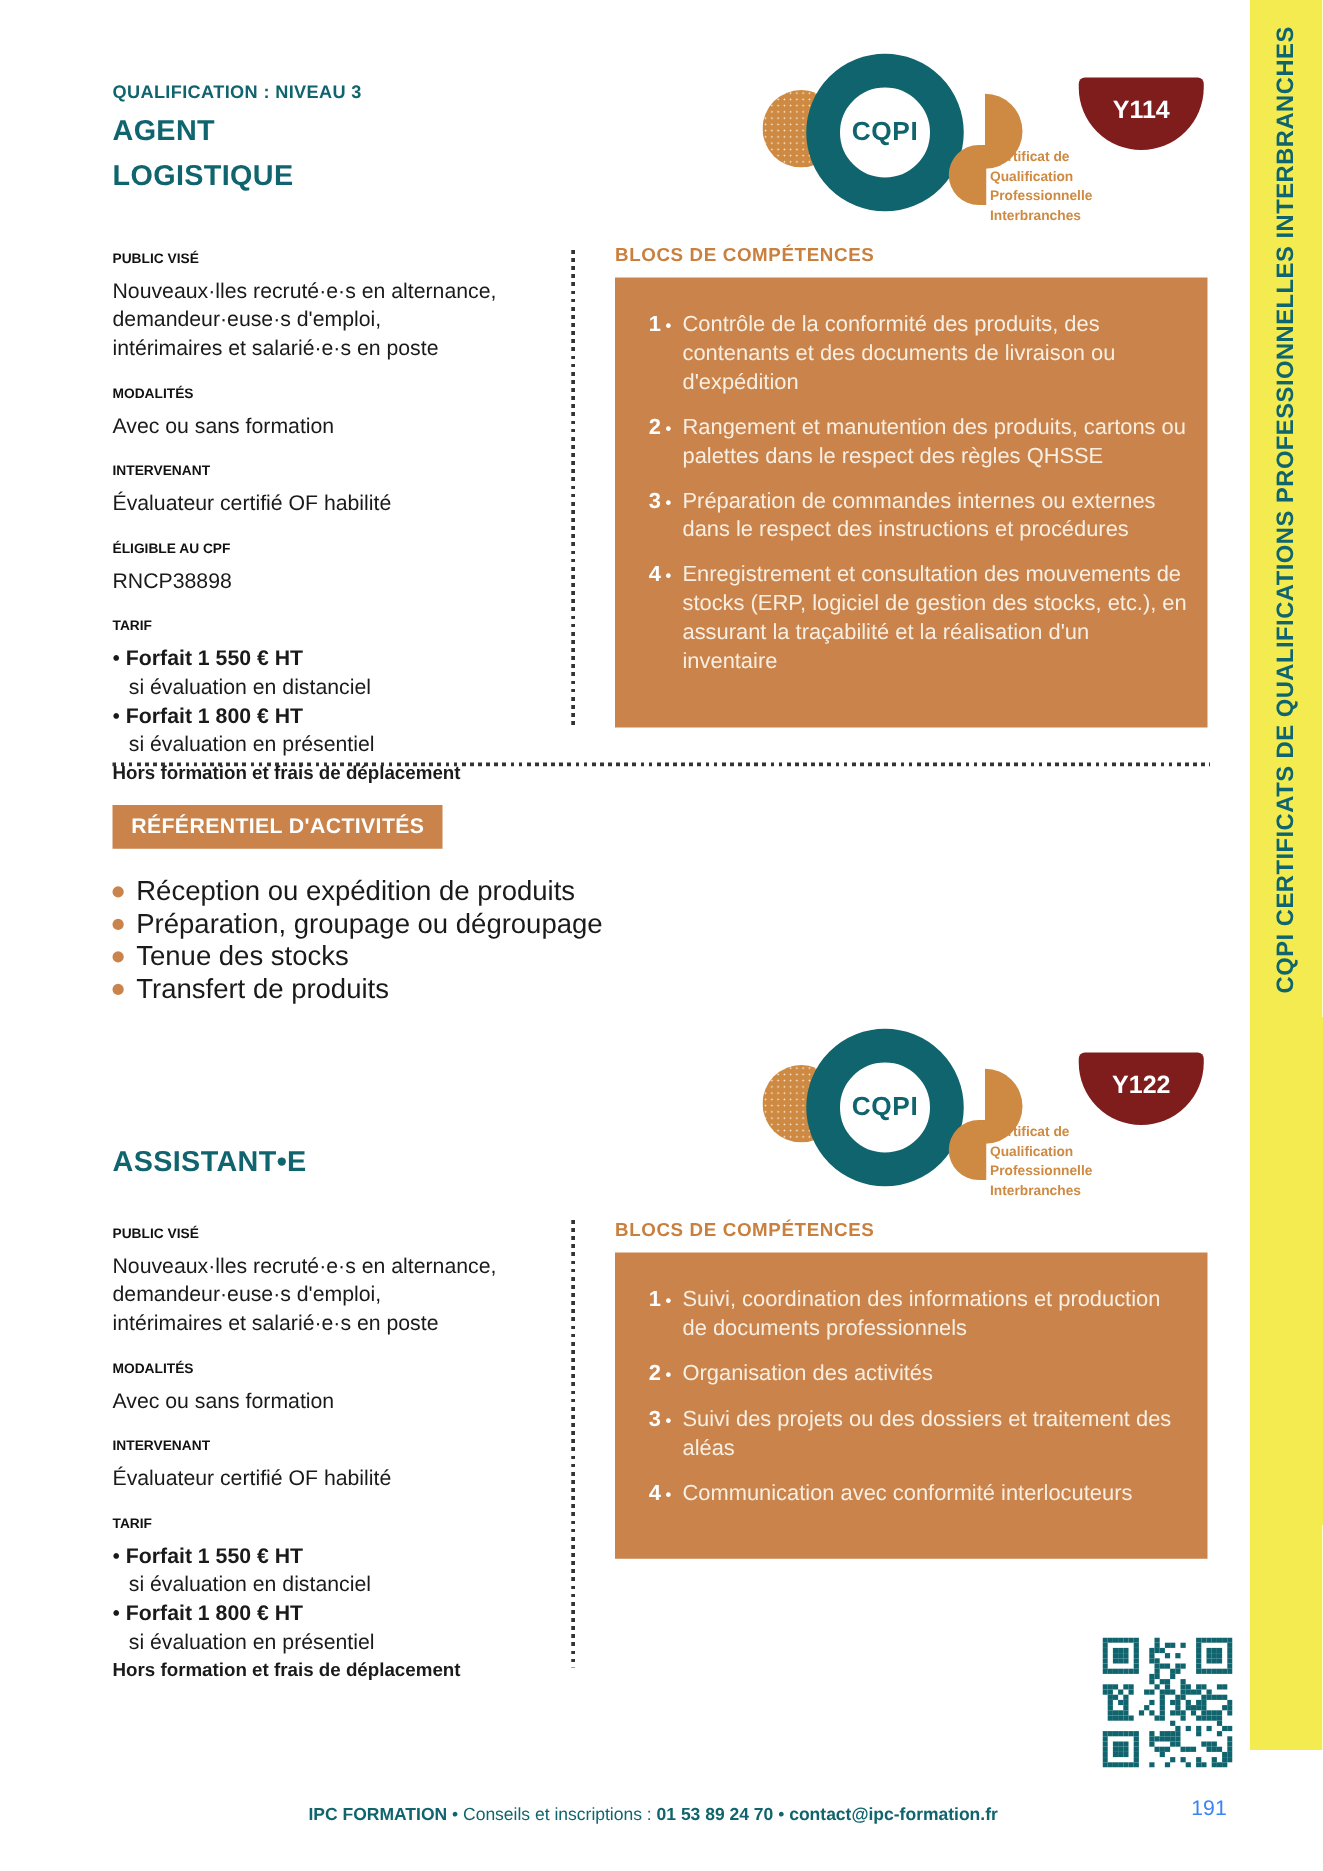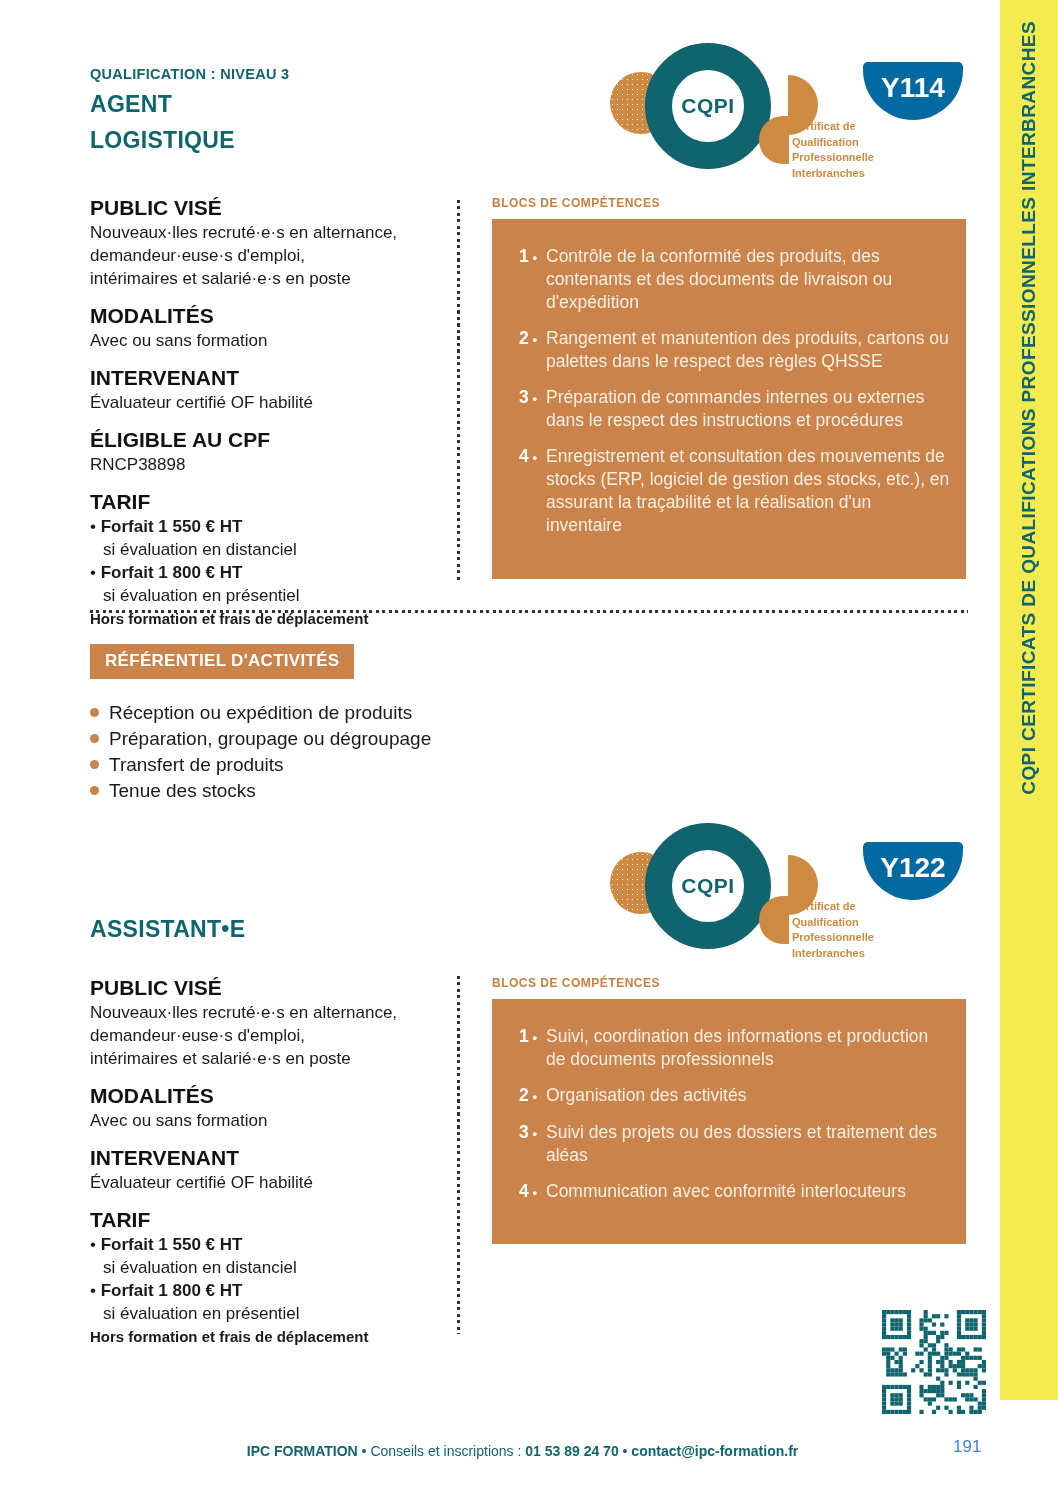--- a/index.html
+++ b/index.html
@@ -14,36 +14,36 @@
                    font-size:19px;color:#10646D;letter-spacing:.4px;font-weight:600;}
   .side-text-inner .b{font-weight:800;}
 
   
   .kicker{position:absolute;left:90px;top:66px;font-size:14.5px;font-weight:800;
           color:#10646D;letter-spacing:.3px;}
   .big-title{position:absolute;left:90px;font-size:23px;line-height:36px;font-weight:800;
              color:#10646D;letter-spacing:.3px;}
 
   .leftcol{position:absolute;left:90px;top:196px;width:360px;font-size:17px;line-height:23px;}
-  .leftcol h4{margin:14px 0 2px 0;font-size:21px;font-weight:800;color:#111;}
+  .leftcol h4{margin:14px 0 2px 0;font-size:11px;font-weight:800;color:#111;}
   .leftcol h4:first-child{margin-top:0;}
   .leftcol p{margin:0;}
   .tarif-item .price{font-weight:800;}
   .tarif-item .price::before{content:"•  ";font-weight:400;}
   .tarif-item .cond{margin-left:13px;}
   .tarif-note{margin-left:13px;font-size:15px;font-weight:800;margin-top:2px;}
 
   .vdots{position:absolute;left:457px;width:3px;
          background-image:repeating-linear-gradient(to bottom,#333 0 3px,transparent 3px 6.5px);}
   .hdots{position:absolute;left:90px;top:610px;width:878px;height:3px;
          background-image:repeating-linear-gradient(to right,#333 0 3px,transparent 3px 6.5px);}
 
   
   .rightcol{position:absolute;left:492px;top:196px;width:474px;}
-  .blocs-label{font-size:12px;font-weight:800;color:#C9803E;letter-spacing:.5px;}
+  .blocs-label{font-size:15px;font-weight:800;color:#C9803E;letter-spacing:.5px;}
   .blocs-box{margin-top:9px;background:#C9834B;color:#F8EFE3;
              font-size:17.5px;line-height:23px;box-sizing:border-box;
              padding:26px 16px 18px 27px;}
   .bloc-item{display:grid;grid-template-columns:27px 1fr;margin-bottom:13px;}
   .bloc-item .num{font-weight:800;color:#fff;}
   .bloc-item .num::after{content:" •";font-size:.75em;}
 
   
   .logo{position:absolute;left:600px;width:370px;height:160px;}
   .logo-dotcircle{position:absolute;left:10px;top:32px;width:62px;height:62px;border-radius:50%;
@@ -54,28 +54,28 @@
       border:27px solid #10646D;border-radius:50%;}
   .logo-acronym{position:absolute;inset:0;display:flex;align-items:center;justify-content:center;
       font-size:21px;font-weight:800;color:#10646D;letter-spacing:.5px;}
   .shape-a{position:absolute;left:188px;top:35px;width:30px;height:60px;background:#CE8A42;
       border-radius:0 60px 60px 0;}
   .shape-b{position:absolute;left:159px;top:76px;width:30px;height:48px;background:#CE8A42;
       border-radius:48px 0 0 48px;}
   .logo-caption{position:absolute;left:192px;top:79px;font-size:11px;line-height:15.5px;
       font-weight:800;color:#CE8A42;}
 
-  .badge{position:absolute;left:863px;width:100px;height:58px;background:#0369a1;
-      border-radius:5px 5px 52px 52px;color:#fff;font-size:28px;font-weight:800;
+  .badge{position:absolute;left:863px;width:100px;height:58px;background:#7f1d1d;
+      border-radius:5px 5px 52px 52px;color:#fff;font-size:20px;font-weight:800;
       display:flex;align-items:center;justify-content:center;padding-bottom:6px;box-sizing:border-box;}
 
   
   .ref-label{position:absolute;left:90px;top:644px;background:#C9834B;color:#fff;
       font-size:17px;font-weight:800;letter-spacing:.3px;padding:7px 15px 8px 15px;}
-  .ref-list{position:absolute;left:90px;top:700px;font-size:19px;line-height:26px;}
+  .ref-list{position:absolute;left:90px;top:700px;font-size:22px;line-height:26px;}
   .ref-item{display:flex;align-items:baseline;margin-bottom:0px;}
   .ref-dot{width:9px;height:9px;border-radius:50%;background:#C9834B;flex:0 0 9px;
       margin-right:10px;position:relative;top:-2px;}
 
   
   .contact{position:absolute;left:560px;top:1333px;width:295px;text-align:right;
       color:#10646D;font-weight:800;font-size:20px;line-height:26px;}
   .qr{position:absolute;left:882px;top:1310px;width:104px;height:104px;}
   .qr svg{width:104px;height:104px;fill:#10646D;}
 
@@ -167,25 +167,25 @@
     <div class="ref-item">
       <span class="ref-dot"></span>
       <span>Réception ou expédition de produits</span>
     </div>
     <div class="ref-item">
       <span class="ref-dot"></span>
       <span>Préparation, groupage ou dégroupage</span>
     </div>
     <div class="ref-item">
       <span class="ref-dot"></span>
-      <span>Transfert de produits</span>
+      <span>Tenue des stocks</span>
     </div>
     <div class="ref-item">
       <span class="ref-dot"></span>
-      <span>Tenue des stocks</span>
+      <span>Transfert de produits</span>
     </div>
   </div>
 
   <div style="position:absolute;left:0;top:780px;width:1058px;height:620px;">
     <div class="big-title" style="top:131px;">
       <div>ASSISTANT•E</div>
     </div>
 
     <div class="logo" style="top:40px;">
       <div class="logo-dotcircle"></div>

